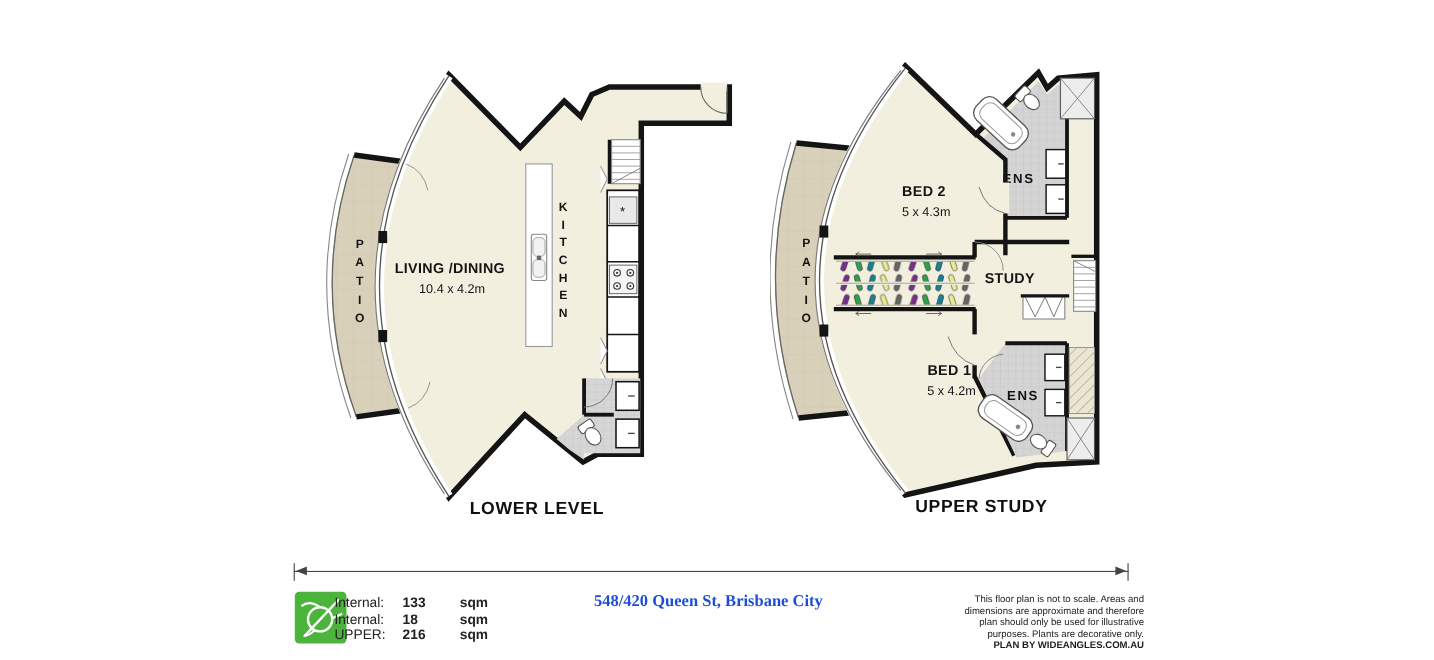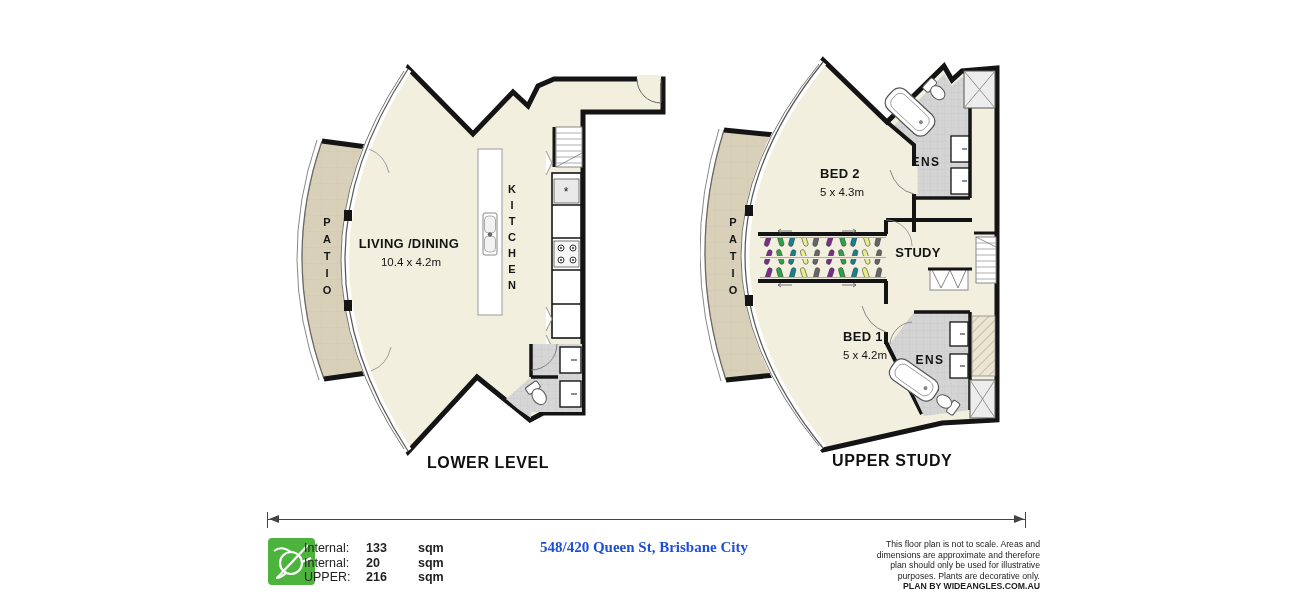--- a/index.html
+++ b/index.html
@@ -313,21 +313,21 @@
   </div>
 
   <div class="areas">
     <div class="row">
       <span class="lab">Internal:</span>
       <span class="num">133</span>
       <span class="unit">sqm</span>
     </div>
     <div class="row">
       <span class="lab">Internal:</span>
-      <span class="num">20</span>
+      <span class="num">18</span>
       <span class="unit">sqm</span>
     </div>
     <div class="row">
       <span class="lab">UPPER:</span>
       <span class="num">216</span>
       <span class="unit">sqm</span>
     </div>
   </div>
 
   <div class="title">548/420 Queen St, Brisbane City</div>

